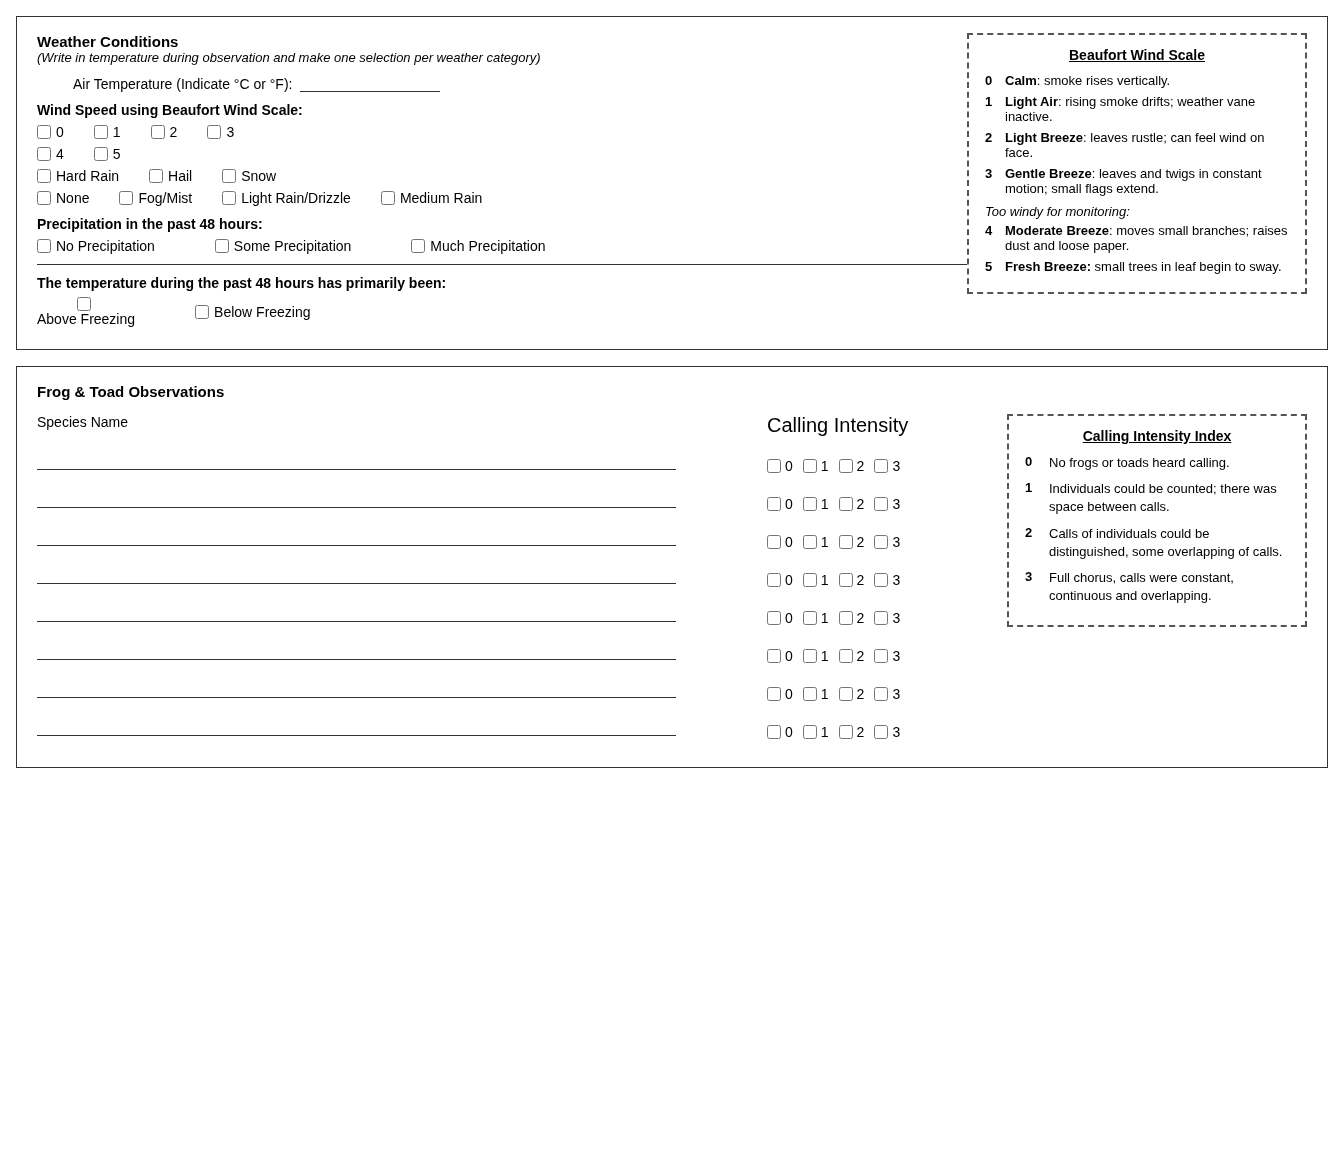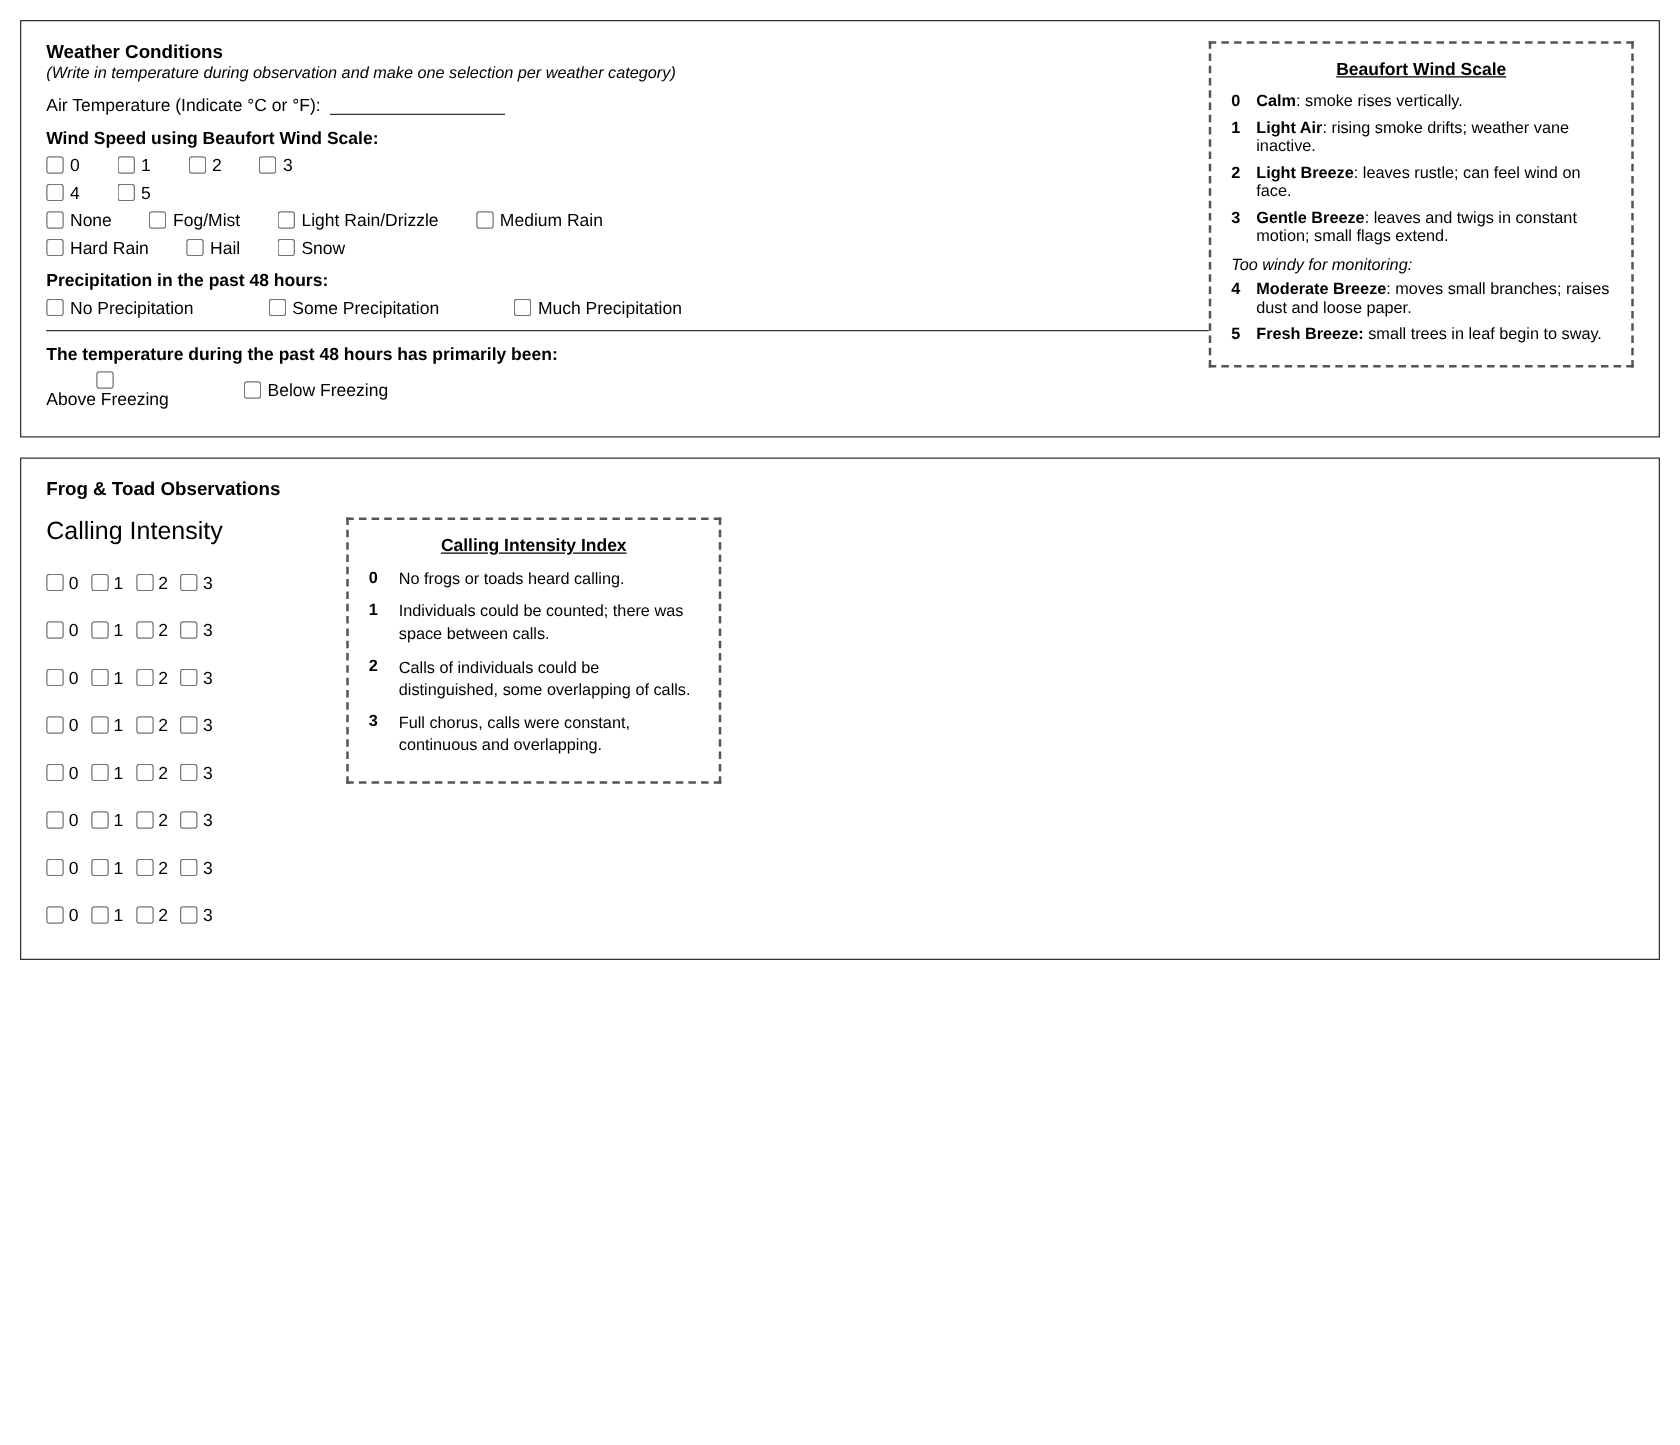--- a/index.html
+++ b/index.html
@@ -93,20 +93,21 @@
       flex-shrink: 0;
     }
     .temp-row {
       display: flex;
       align-items: center;
       gap: 8px;
       margin-bottom: 10px;
     }
     .temp-label {
       font-size: 14px;
+      margin-left: 36px;
     }
     .temp-input {
       border: none;
       border-bottom: 1.5px solid #333;
       width: 140px;
       font-size: 14px;
       outline: none;
     }
     .divider-line {
       border: none;
@@ -215,47 +216,47 @@
           </label>
         <label class="cb-item">
             <input type="checkbox" style="">
             <span>5</span>
           </label>
       </div>
 
       <div class="checkbox-row">
         <label class="cb-item">
             <input type="checkbox" style="">
+            <span>Hard Rain</span>
+          </label>
+        <label class="cb-item">
+            <input type="checkbox" style="">
+            <span>Hail</span>
+          </label>
+        <label class="cb-item">
+            <input type="checkbox" style="">
+            <span>Snow</span>
+          </label>
+      </div>
+      <div class="checkbox-row">
+        <label class="cb-item">
+            <input type="checkbox" style="">
             <span>None</span>
           </label>
         <label class="cb-item">
             <input type="checkbox" style="">
             <span>Fog/Mist</span>
           </label>
         <label class="cb-item">
             <input type="checkbox" style="">
             <span>Light Rain/Drizzle</span>
           </label>
         <label class="cb-item">
             <input type="checkbox" style="">
             <span>Medium Rain</span>
-          </label>
-      </div>
-      <div class="checkbox-row">
-        <label class="cb-item">
-            <input type="checkbox" style="">
-            <span>Hard Rain</span>
-          </label>
-        <label class="cb-item">
-            <input type="checkbox" style="">
-            <span>Hail</span>
-          </label>
-        <label class="cb-item">
-            <input type="checkbox" style="">
-            <span>Snow</span>
           </label>
       </div>
 
       <div class="row-label">Precipitation in the past 48 hours:</div>
       <div class="checkbox-row">
         <label class="cb-item" style="margin-right:60px;">
             <input type="checkbox" style="">
             <span>No Precipitation</span>
           </label>
         <label class="cb-item" style="margin-right:60px;">
@@ -316,20 +317,31 @@
         </div>
       </div>
     </div>
   </div>
 </div>
 
 <div class="section-box">
   <div class="section-title" style="margin-bottom:14px;">Frog &amp; Toad Observations</div>
   <div class="frog-grid">
 
+    <div class="frog-left">
+      <div class="species-col-title">Species Name</div>
+      <div class="species-line"></div>
+      <div class="species-line"></div>
+      <div class="species-line"></div>
+      <div class="species-line"></div>
+      <div class="species-line"></div>
+      <div class="species-line"></div>
+      <div class="species-line"></div>
+      <div class="species-line"></div>
+    </div>
 
     <div class="frog-middle">
       <div class="intensity-col-title">Calling Intensity</div>
       <div class="intensity-row">
         <label class="intensity-cb">
             <input type="checkbox" style="">
             <span>0</span>
           </label>
         <label class="intensity-cb">
             <input type="checkbox" style="">

